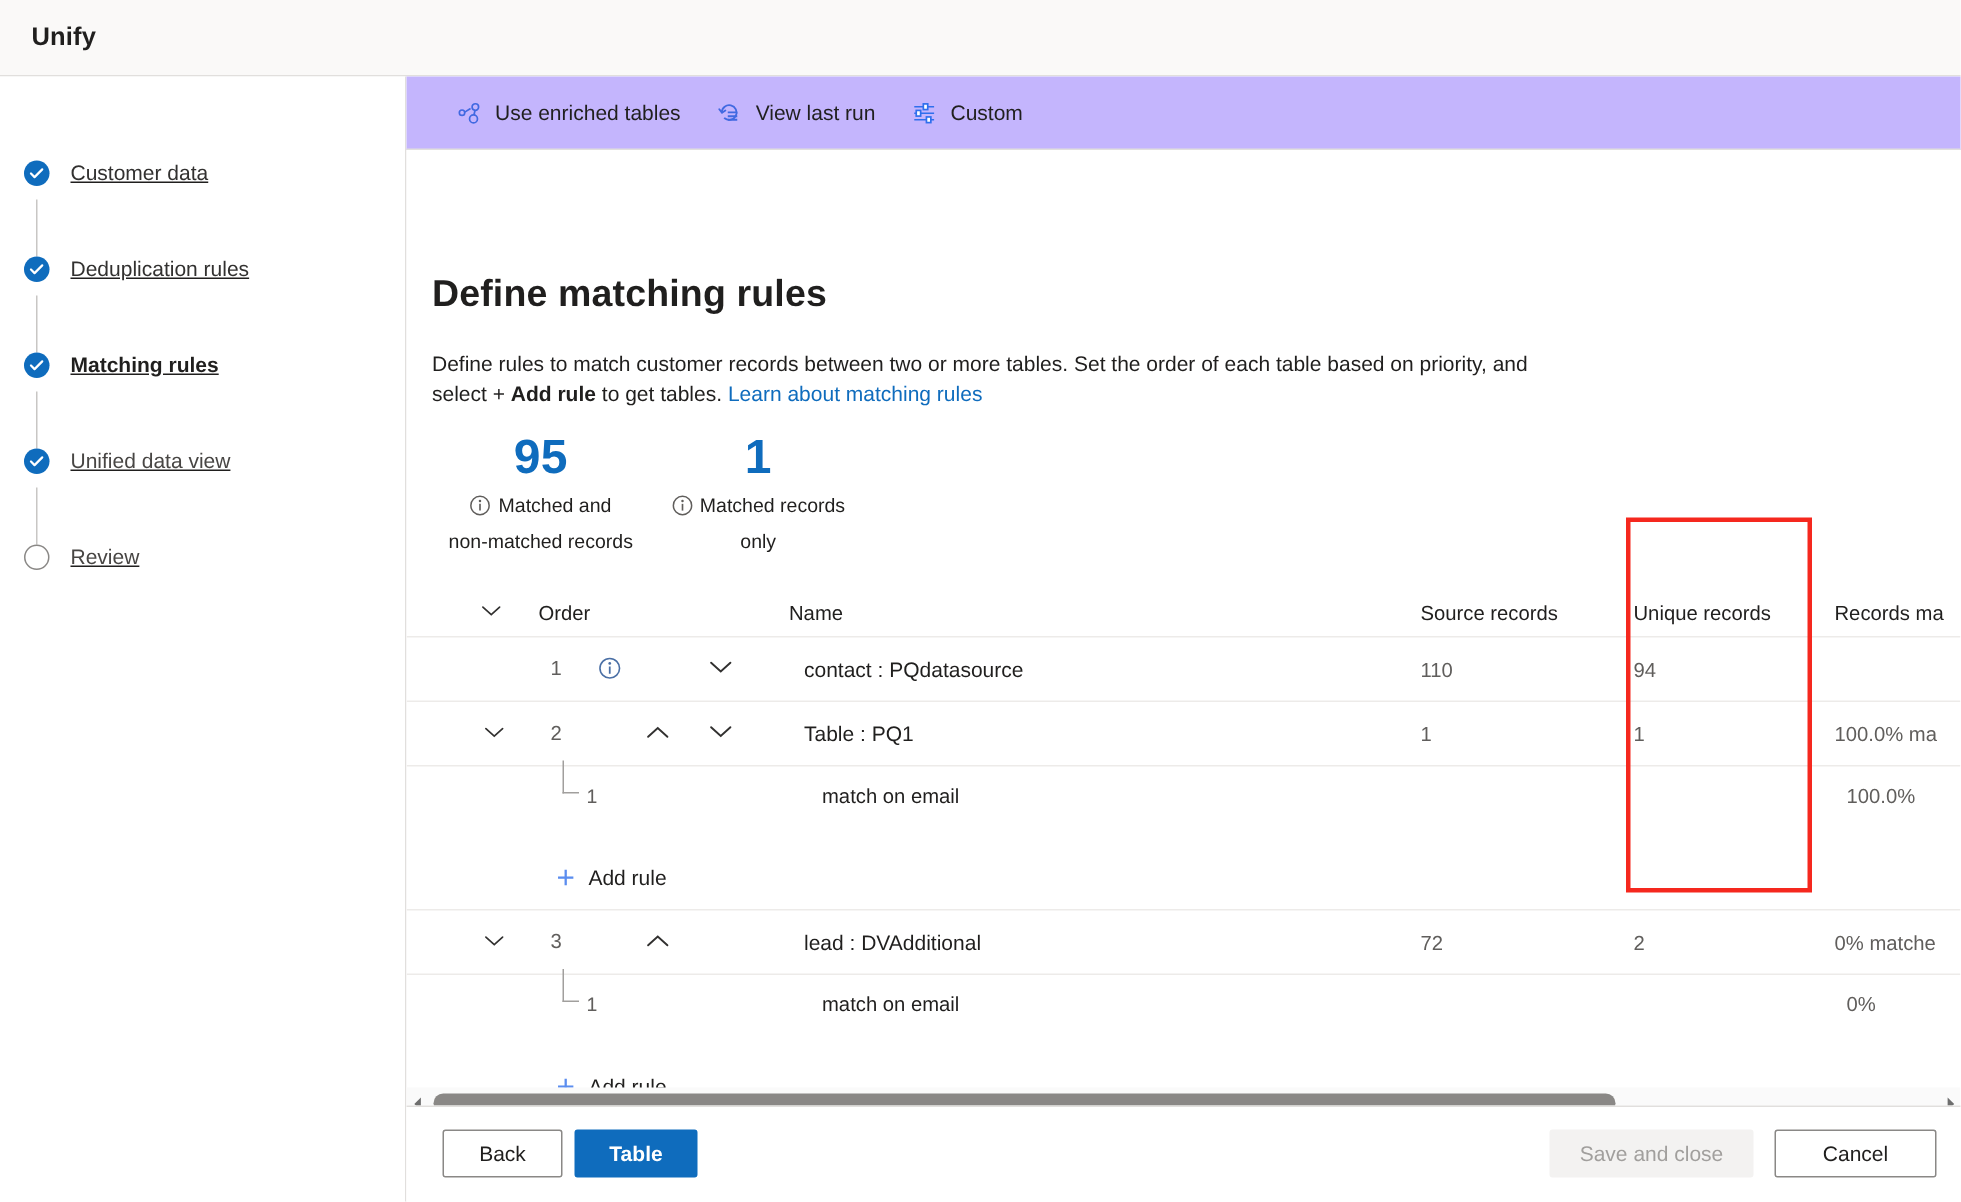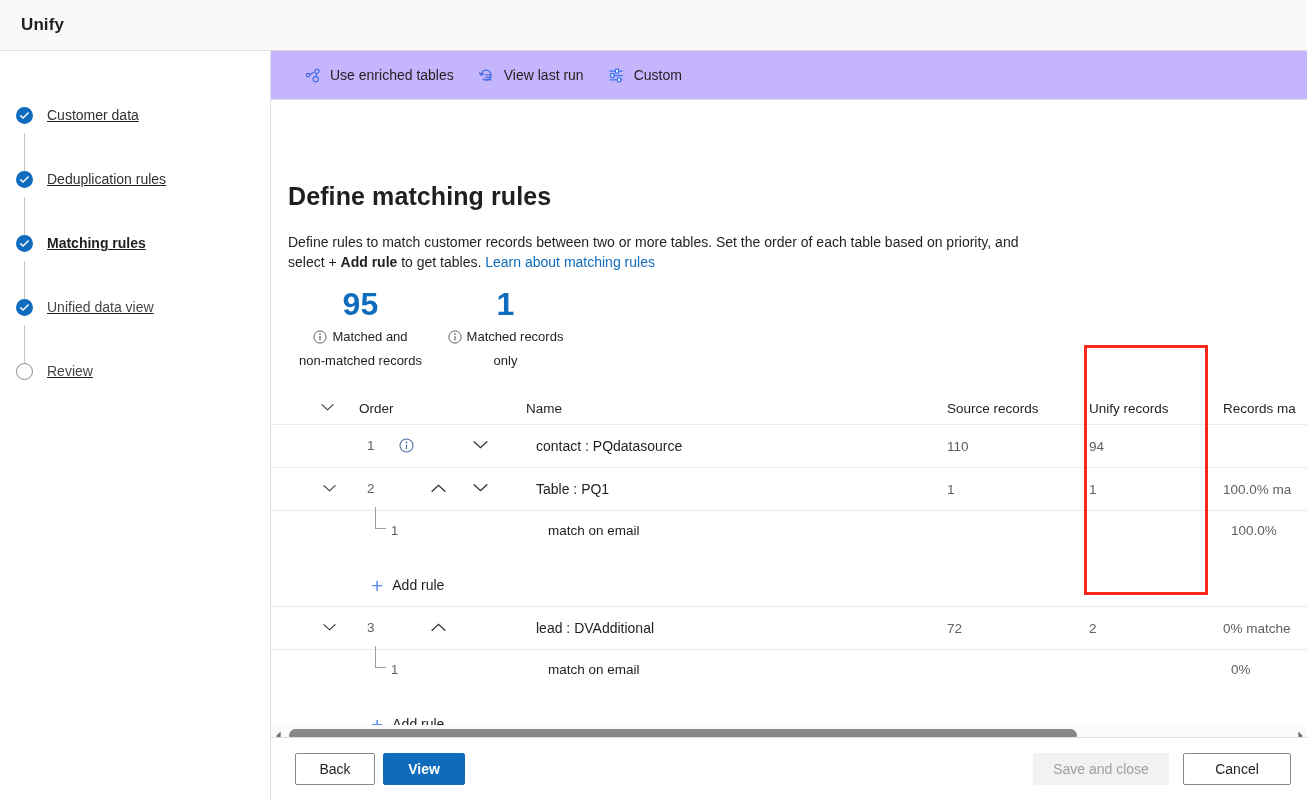--- a/index.html
+++ b/index.html
@@ -481,21 +481,21 @@
 
       <div class="thead">
         <span class="th th-caret chev">
           <svg width="13" height="9" viewBox="0 0 14 9">
               <path d="M1 1.5 L7 7 L13 1.5" fill="none" stroke="#323130" stroke-width="1.2" stroke-linecap="round"></path>
             </svg>
         </span>
         <span class="th th-order">Order</span>
         <span class="th th-name">Name</span>
         <span class="th th-source">Source records</span>
-        <span class="th th-unique">Unify records</span>
+        <span class="th th-unique">Unique records</span>
         <span class="th th-match">Records ma</span>
       </div>
 
       <div class="trow">
         <span class="cell c-order">1</span>
         <span class="cell c-info">
           <svg width="15" height="15" viewBox="0 0 14 14">
             <circle cx="7" cy="7" r="6.1" fill="none" stroke="#4a6fa5" stroke-width="1"></circle>
             <circle cx="7" cy="4.0" r="0.85" fill="#4a6fa5"></circle>
             <line x1="7" y1="5.9" x2="7" y2="10.4" stroke="#4a6fa5" stroke-width="1.1"></line>
@@ -599,16 +599,16 @@
       </span>
     </div>
 
   </div>
 </div>
 
 <div id="highlight-box"></div>
 
 <div id="footer-bar">
   <button class="btn" id="btn-back">Back</button>
-  <button class="btn primary" id="btn-next">View</button>
+  <button class="btn primary" id="btn-next">Table</button>
   <button class="btn disabled" id="btn-saveclose">Save and close</button>
   <button class="btn" id="btn-cancel">Cancel</button>
 </div>
 
 </body></html>

